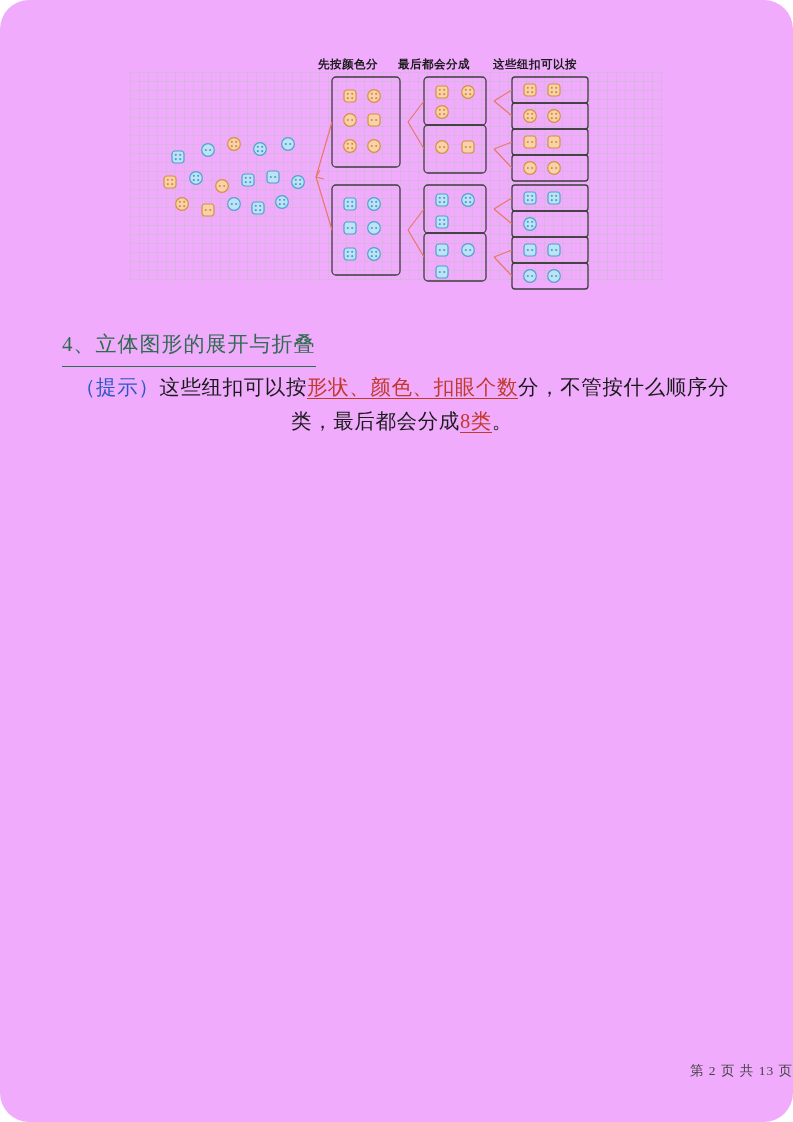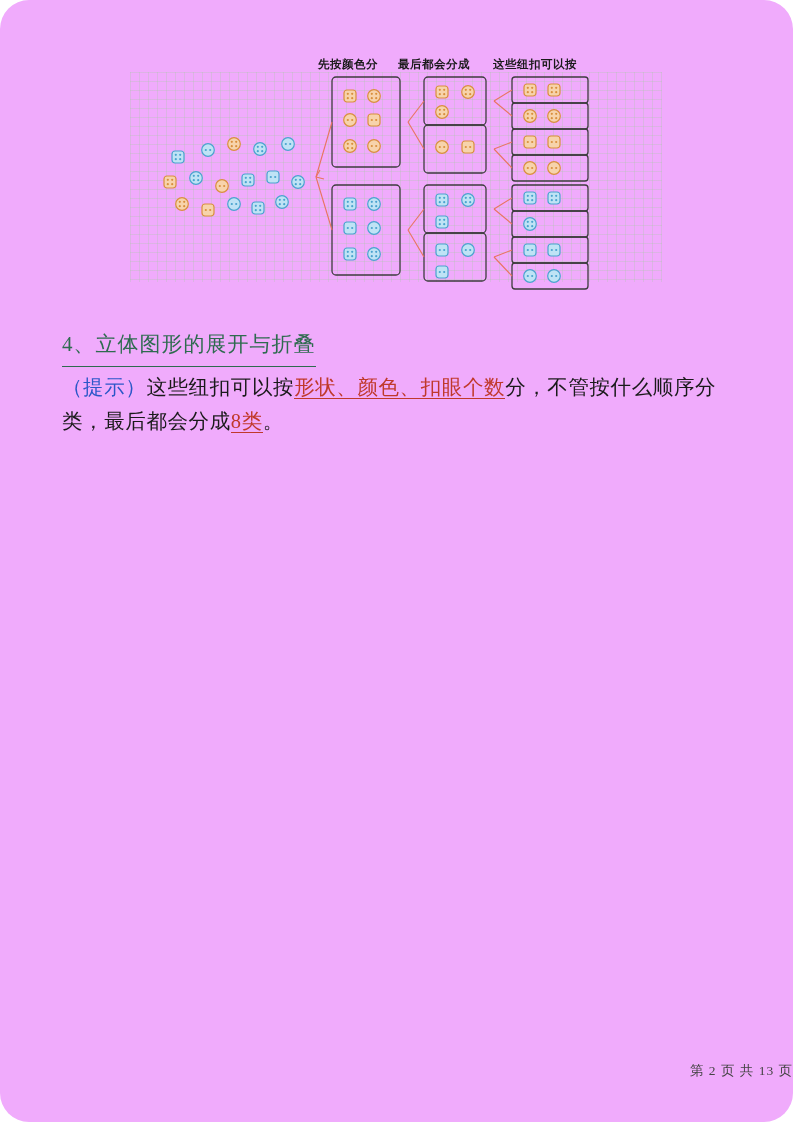--- a/index.html
+++ b/index.html
@@ -75,20 +75,21 @@
   .para {
     position: absolute;
     left: 62px;
     top: 370px;
     width: 680px;
     font-size: 20.5px;
     line-height: 34px;
     color: #1a1a1a;
     letter-spacing: 0.6px;
     font-family: "Liberation Serif", "DejaVu Serif", serif;
+    text-align: center;
   }
   .blue { color: #2b57c8; }
   .red-u {
     color: #c0392b;
     border-bottom: 1.2px solid #c0392b;
   }
 
   .footer {
     position: absolute;
     left: 0;

